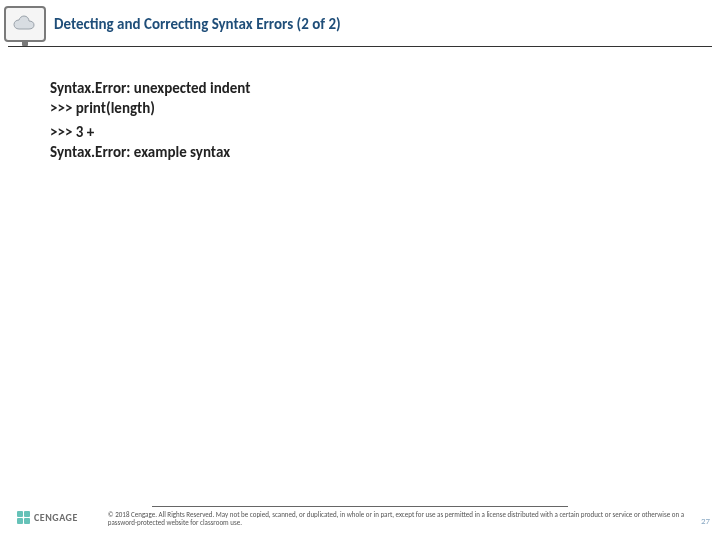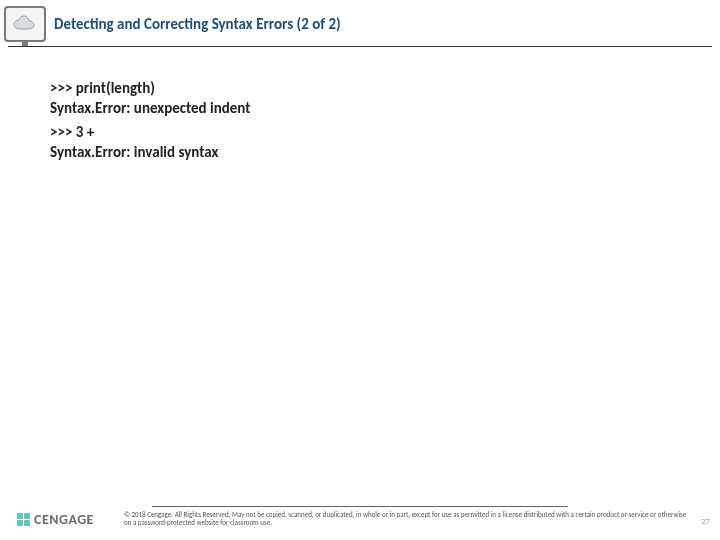--- a/index.html
+++ b/index.html
@@ -103,21 +103,21 @@
     display: flex;
     flex-wrap: wrap;
   }
   .logo-mark span {
     width: 6px; height: 6px;
     background: #66c2b8;
     margin: 0.5px;
     border-radius: 1px;
   }
   .logo-text {
-    font-size: 14px;
+    font-size: 10px;
     font-weight: 700;
     color: #6d6d6d;
     letter-spacing: 0.5px;
   }
   .copyright {
     flex: 1;
     font-size: 7px;
     color: #555;
     line-height: 1.25;
     padding: 0 20px;
@@ -138,26 +138,26 @@
     <svg width="28" height="18" viewBox="0 0 28 18">
       <path d="M8 14c-3 0-5-2-5-4.5S5 5 8 5c.5-2 2.5-4 5-4 3 0 5 2.5 5 5 3 0 5 1.5 5 4s-2 4-5 4H8z" fill="#d8dde2" stroke="#9aa2aa" stroke-width="1"></path>
     </svg>
   </div>
   <div class="title">Detecting and Correcting Syntax Errors (2 of 2)</div>
 </div>
 <hr class="hr">
 
 <div class="content">
   <div class="code-block">
+    <span class="code-line">Syntax.Error: unexpected indent</span>
     <span class="code-line">&gt;&gt;&gt; print(length)</span>
-    <span class="code-line">Syntax.Error: unexpected indent</span>
   </div>
   <div class="code-block">
     <span class="code-line">&gt;&gt;&gt; 3 +</span>
-    <span class="code-line">Syntax.Error: invalid syntax</span>
+    <span class="code-line">Syntax.Error: example syntax</span>
   </div>
 </div>
 
 <div class="footer">
   <hr class="footer-rule">
   <div class="footer-row">
     <div class="logo">
       <div class="logo-mark">
         <span></span>
           <span></span>

